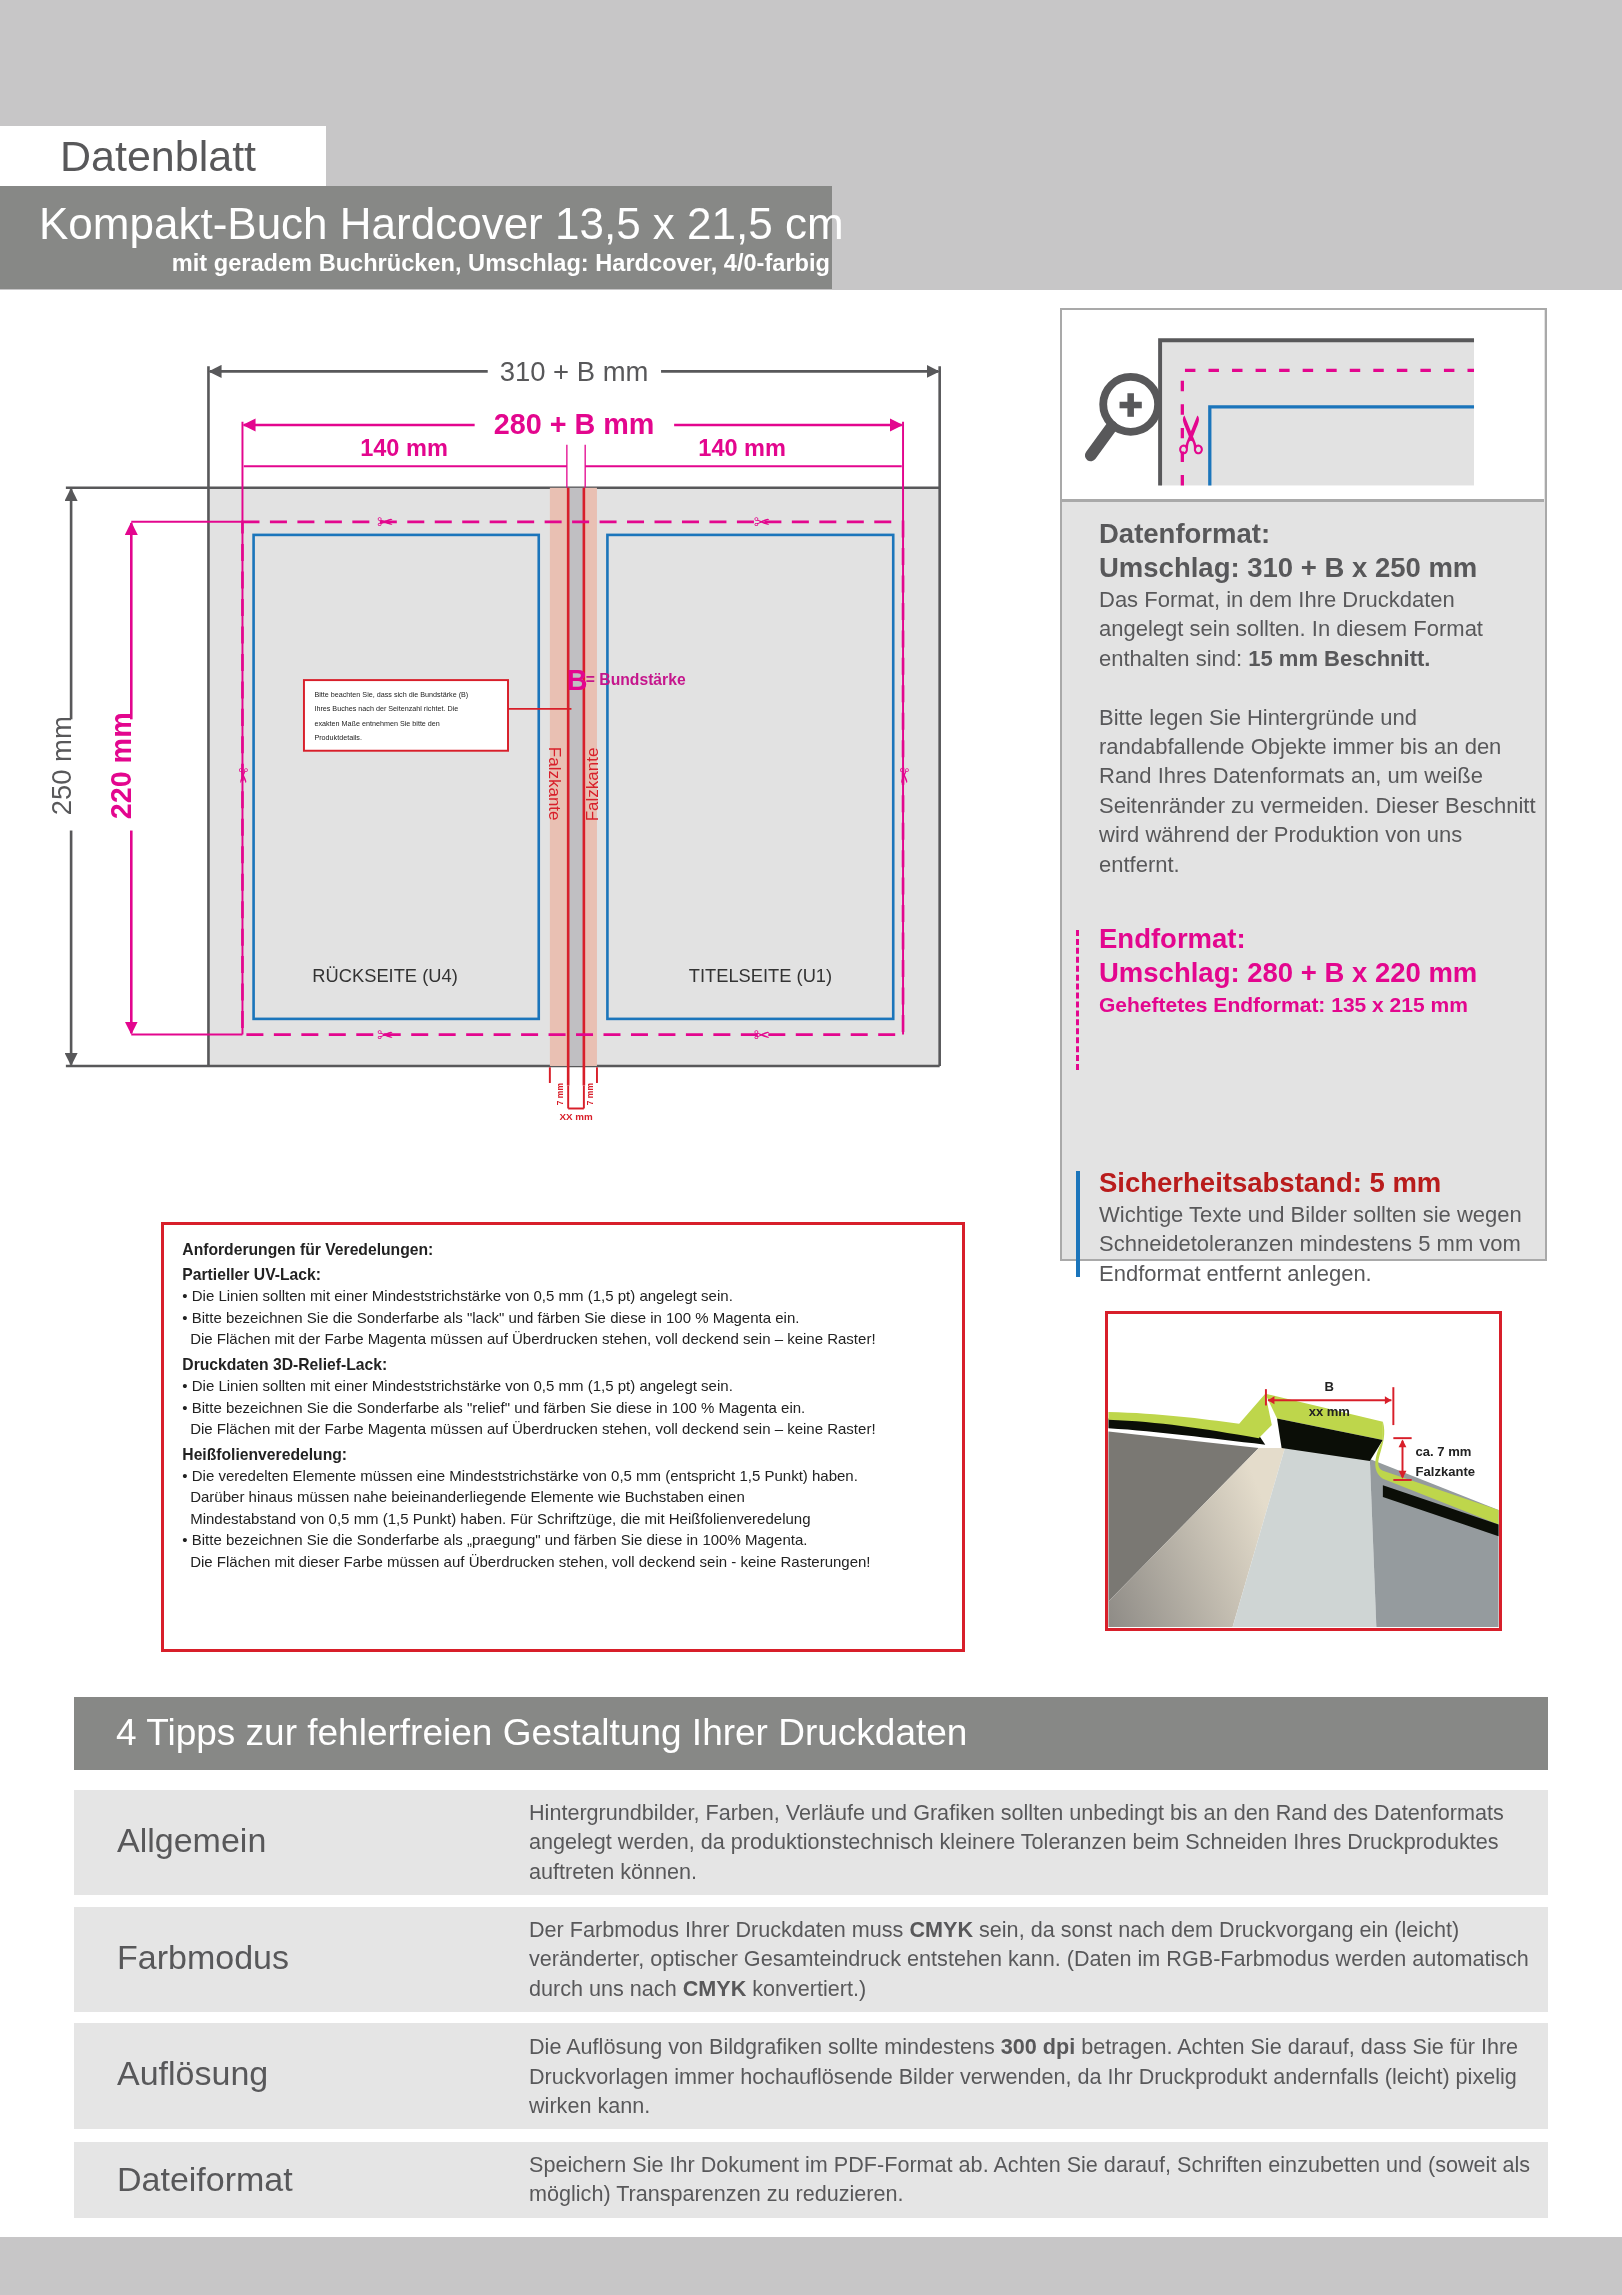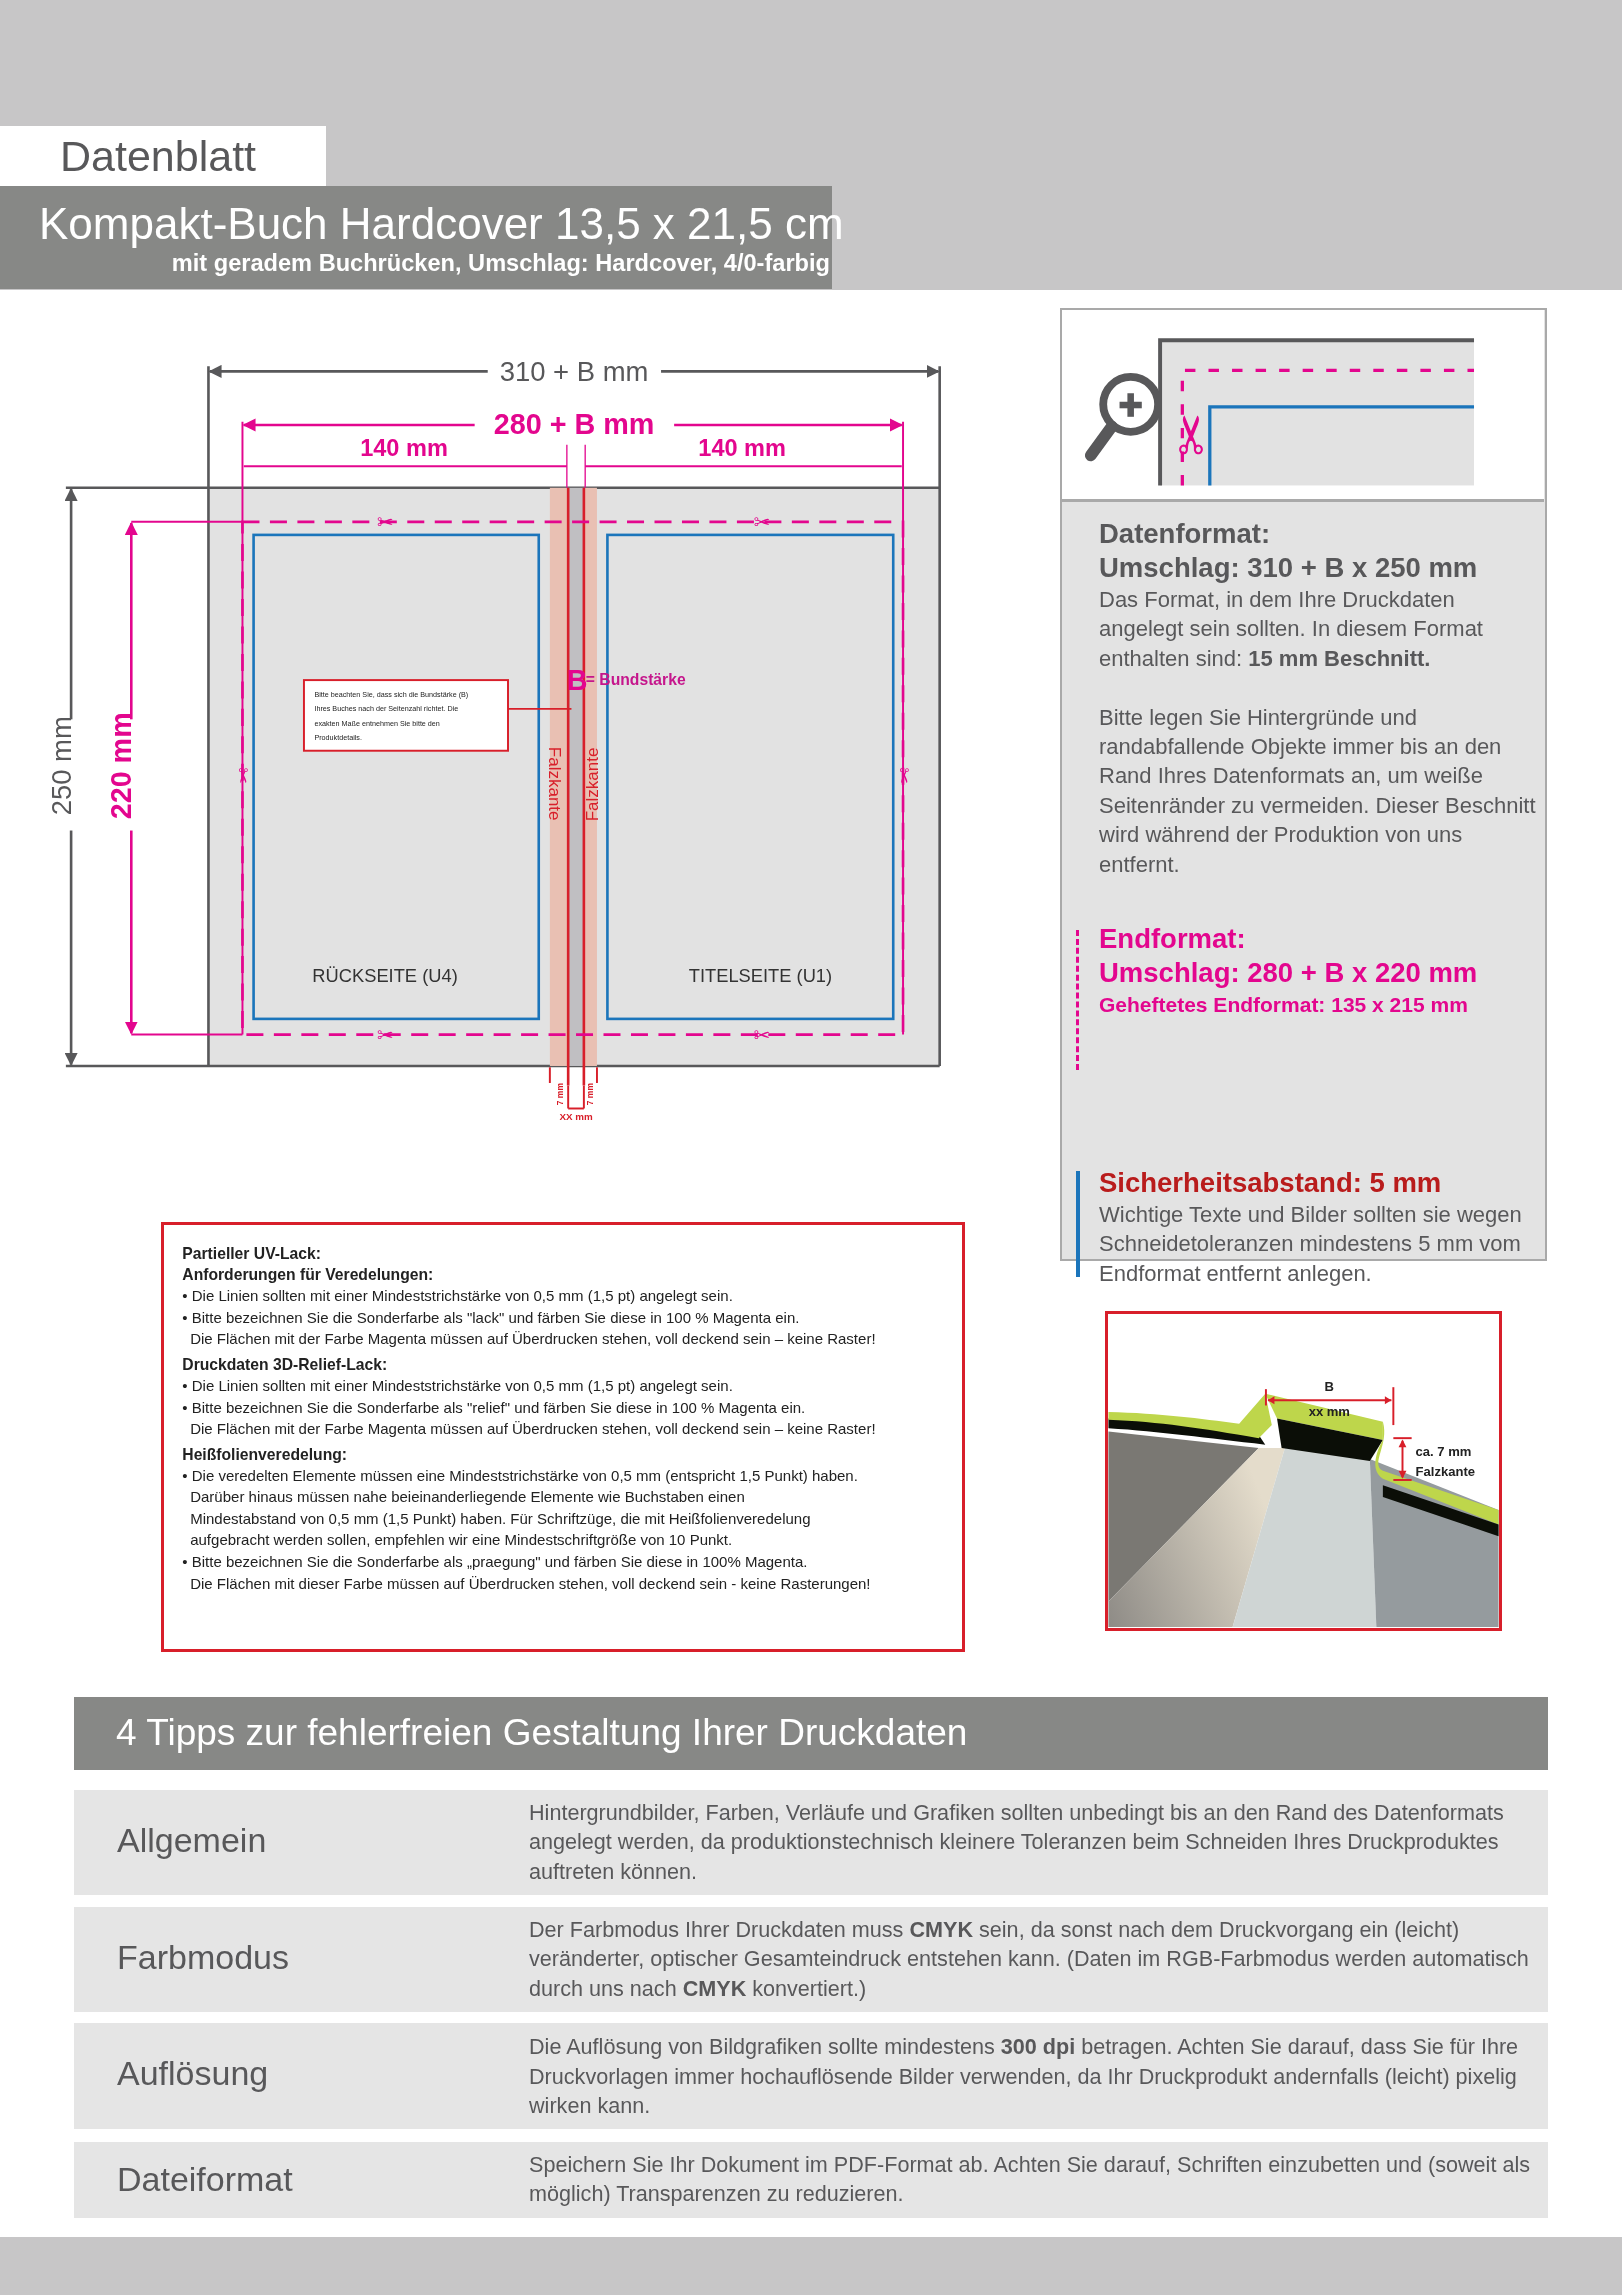--- a/index.html
+++ b/index.html
@@ -167,34 +167,33 @@
   </div>
 
   <div class="abs" style="left:14.4px; top:861px; width:3.9px; height:106px; background:#1b75bb;"></div>
   <div class="abs info-block" style="top:856px;">
     <div class="info-head blue">Sicherheitsabstand: 5 mm</div>
     <div class="info-text">Wichtige Texte und Bilder sollten sie wegen Schneidetoleranzen mindestens 5 mm vom Endformat entfernt anlegen.</div>
   </div>
 </div>
 
 <div class="abs" id="req-box">
+  <div class="rh" style="margin-top:0;">Anforderungen für Veredelungen:</div>
   <div class="rh">Partieller UV-Lack:</div>
-  <div class="rh" style="margin-top:0;">Anforderungen für Veredelungen:</div>
   <div class="rl">• Die Linien sollten mit einer Mindeststrichstärke von 0,5 mm (1,5 pt) angelegt sein.</div>
   <div class="rl">• Bitte bezeichnen Sie die Sonderfarbe als "lack" und färben Sie diese in 100 % Magenta ein.</div>
   <div class="rl ind">Die Flächen mit der Farbe Magenta müssen auf Überdrucken stehen, voll deckend sein – keine Raster!</div>
   <div class="rh">Druckdaten 3D-Relief-Lack:</div>
   <div class="rl">• Die Linien sollten mit einer Mindeststrichstärke von 0,5 mm (1,5 pt) angelegt sein.</div>
   <div class="rl">• Bitte bezeichnen Sie die Sonderfarbe als "relief" und färben Sie diese in 100 % Magenta ein.</div>
   <div class="rl ind">Die Flächen mit der Farbe Magenta müssen auf Überdrucken stehen, voll deckend sein – keine Raster!</div>
   <div class="rh">Heißfolienveredelung:</div>
   <div class="rl">• Die veredelten Elemente müssen eine Mindeststrichstärke von 0,5 mm (entspricht 1,5 Punkt) haben.</div>
   <div class="rl ind">Darüber hinaus müssen nahe beieinanderliegende Elemente wie Buchstaben einen</div>
   <div class="rl ind">Mindestabstand von 0,5 mm (1,5 Punkt) haben. Für Schriftzüge, die mit Heißfolienveredelung</div>
-  <div class="rl ind">aufgebracht werden sollen, empfehlen wir eine Mindestschriftgröße von 10 Punkt.</div>
   <div class="rl">• Bitte bezeichnen Sie die Sonderfarbe als „praegung" und färben Sie diese in 100% Magenta.</div>
   <div class="rl ind">Die Flächen mit dieser Farbe müssen auf Überdrucken stehen, voll deckend sein - keine Rasterungen!</div>
 </div>
 
 <div class="abs" id="spine-box">
   <svg width="391" height="313" viewBox="0 0 597 479">
     <defs>
       <linearGradient id="lg1" x1="0" y1="1" x2="1" y2="0.6">
         <stop offset="0" stop-color="#8e8b86"></stop>
         <stop offset="1" stop-color="#e4dccb"></stop>

